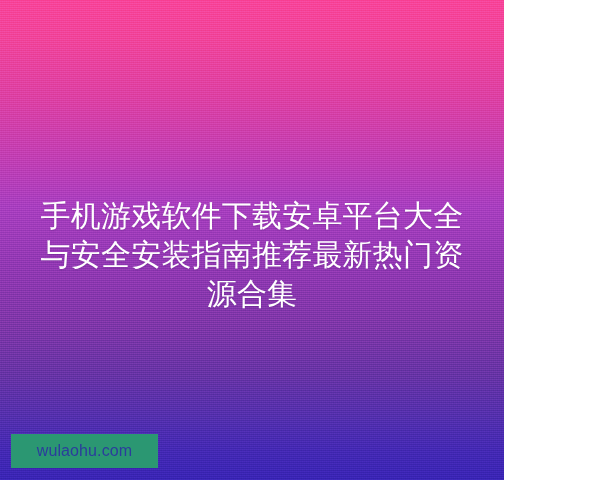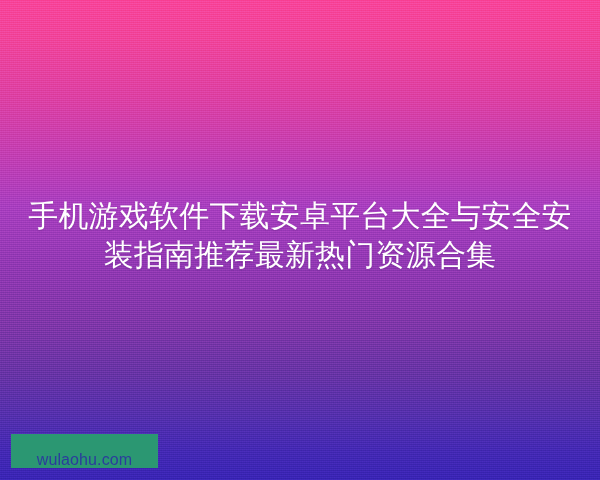--- a/index.html
+++ b/index.html
@@ -6,21 +6,21 @@
     margin: 0;
     padding: 0;
     background: #ffffff;
   }
   body {
     font-family: "Liberation Sans", "DejaVu Sans", sans-serif;
   }
 
   .banner {
     position: relative;
-    width: 600px;
+    width: 504px;
     height: 480px;
     overflow: hidden;
     background: linear-gradient(
       to bottom,
       #f8459b 0%,
       #f1459c 8%,
       #de41a4 20%,
       #c23fb4 33%,
       #a93fc0 43%,
       #9339b4 55%,
@@ -65,21 +65,21 @@
   }
 
   .watermark {
     position: absolute;
     left: 11px;
     top: 434px;
     width: 147px;
     height: 34px;
     background: #2b9772;
     display: flex;
-    align-items: flex-end;
+    align-items: center;
     justify-content: center;
   }
   .watermark-text {
     color: #2b3d9c;
     font-size: 16px;
     line-height: 16px;
     font-weight: 400;
     letter-spacing: 0.1px;
   }
 </style>

